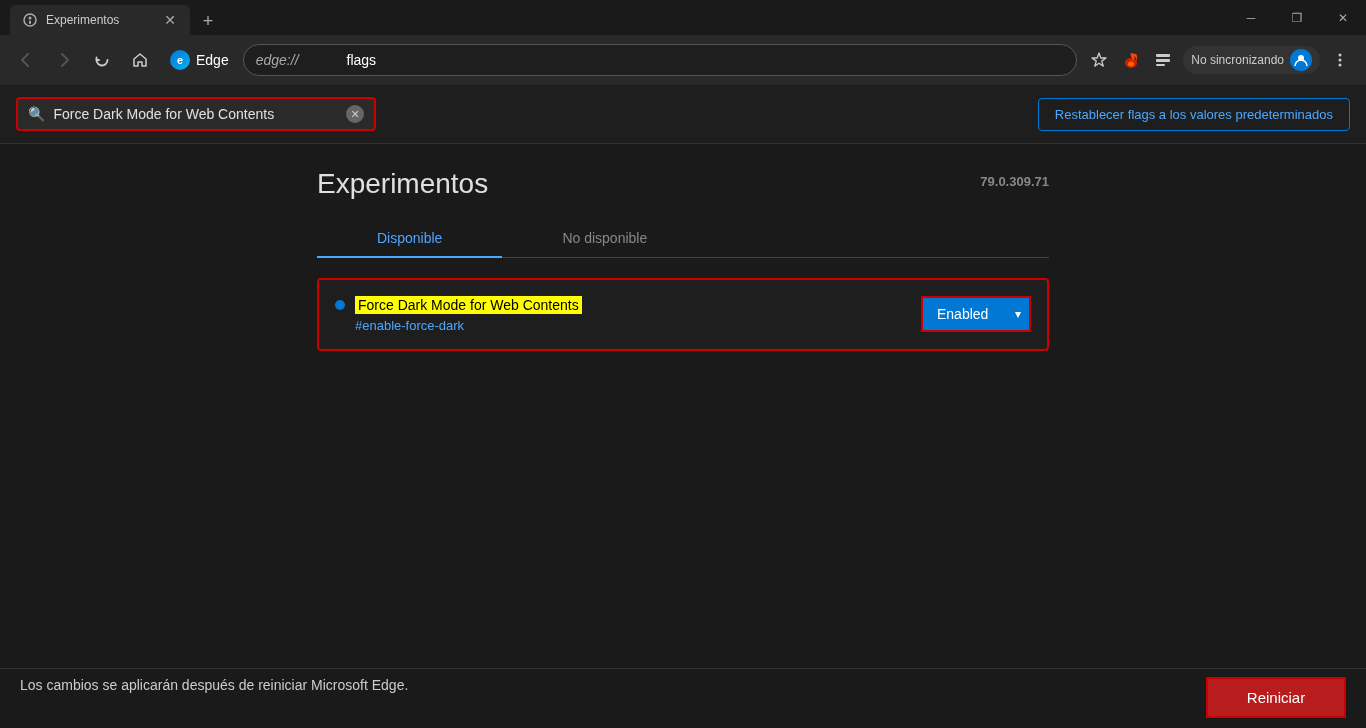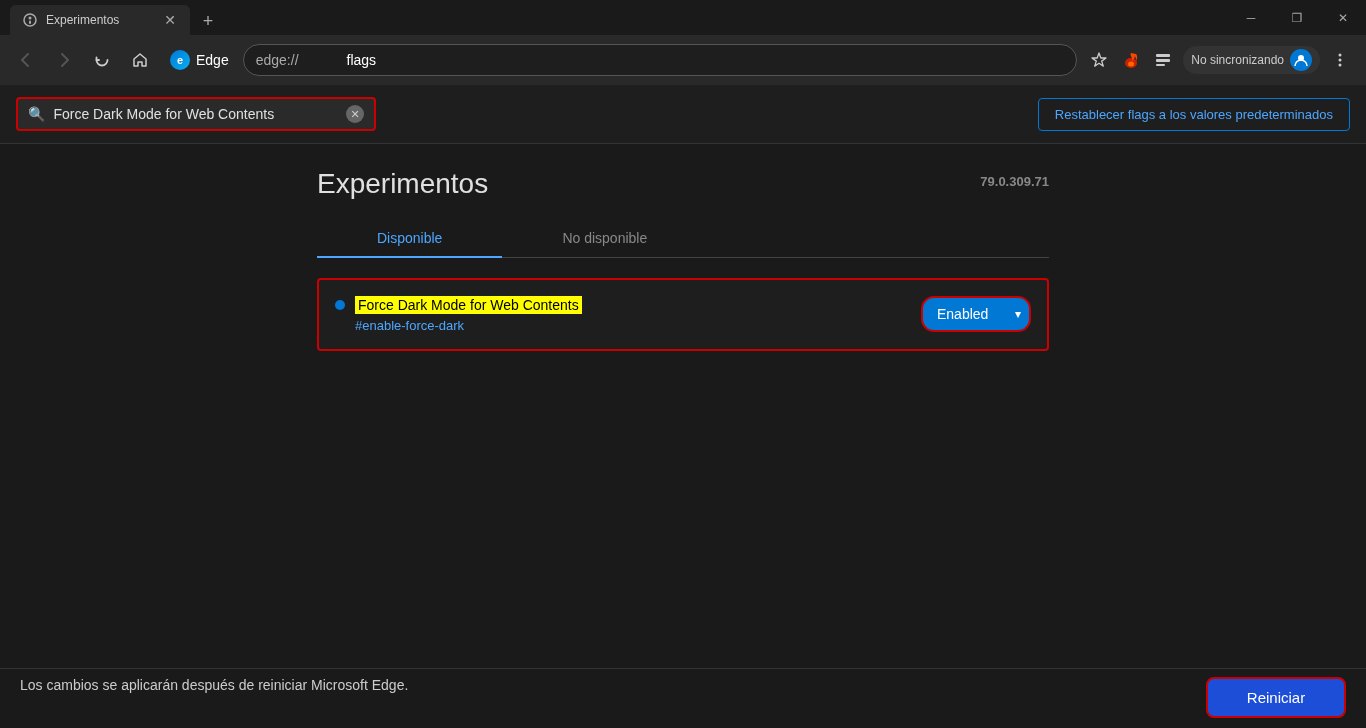--- a/index.html
+++ b/index.html
@@ -104,21 +104,21 @@
       background: #1e1e1e;
       border: 1px solid #555;
       border-radius: 16px;
       display: flex;
       align-items: center;
       padding: 0 12px;
       color: #e0e0e0;
       font-size: 14px;
     }
     .address-url { color: #e0e0e0; font-size: 14px; }
-    .address-url span.protocol { color: #aaa; }
+    .address-url span.protocol { color: #aaa; font-style: italic; }
     .address-url span.bold { color: white; font-weight: 500; padding-left: 48px; }
     .nav-icons-right {
       display: flex; align-items: center; gap: 4px;
     }
     .nav-icon-btn {
       width: 32px; height: 32px;
       display: flex; align-items: center; justify-content: center;
       color: #ccc; font-size: 16px; cursor: pointer;
       border-radius: 50%;
     }
@@ -280,21 +280,21 @@
     .flag-right {
       margin-left: 20px;
       flex-shrink: 0;
     }
     .enabled-select {
       border: 2px solid #cc0000;
       background: #0078d4;
       color: white;
       font-size: 14px;
       padding: 8px 30px 8px 14px;
-      border-radius: 13px;
+      border-radius: 0;
       cursor: pointer;
       appearance: none;
       -webkit-appearance: none;
       position: relative;
       min-width: 110px;
       outline: none;
     }
     .select-wrapper {
       position: relative;
       display: inline-block;
@@ -322,27 +322,27 @@
       display: flex;
       align-items: flex-start;
       justify-content: space-between;
       padding: 8px 20px;
     }
     .bottom-message {
       color: #ccc;
       font-size: 14px;
     }
     .restart-btn {
-      background: #1d4ed8;
+      background: #b91c1c;
       color: white;
       border: 2px solid #cc0000;
       padding: 10px 28px;
       font-size: 15px;
       font-weight: 500;
-      border-radius: 8px;
+      border-radius: 0;
       cursor: pointer;
       min-width: 140px;
     }
   </style>
 </head>
 <body>
 
 <div class="titlebar">
   <div class="tab-area">
     <div class="tab tab-active">

